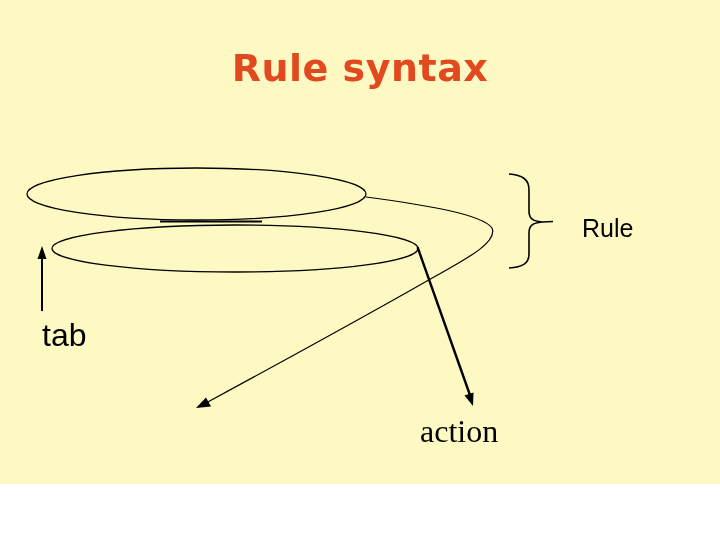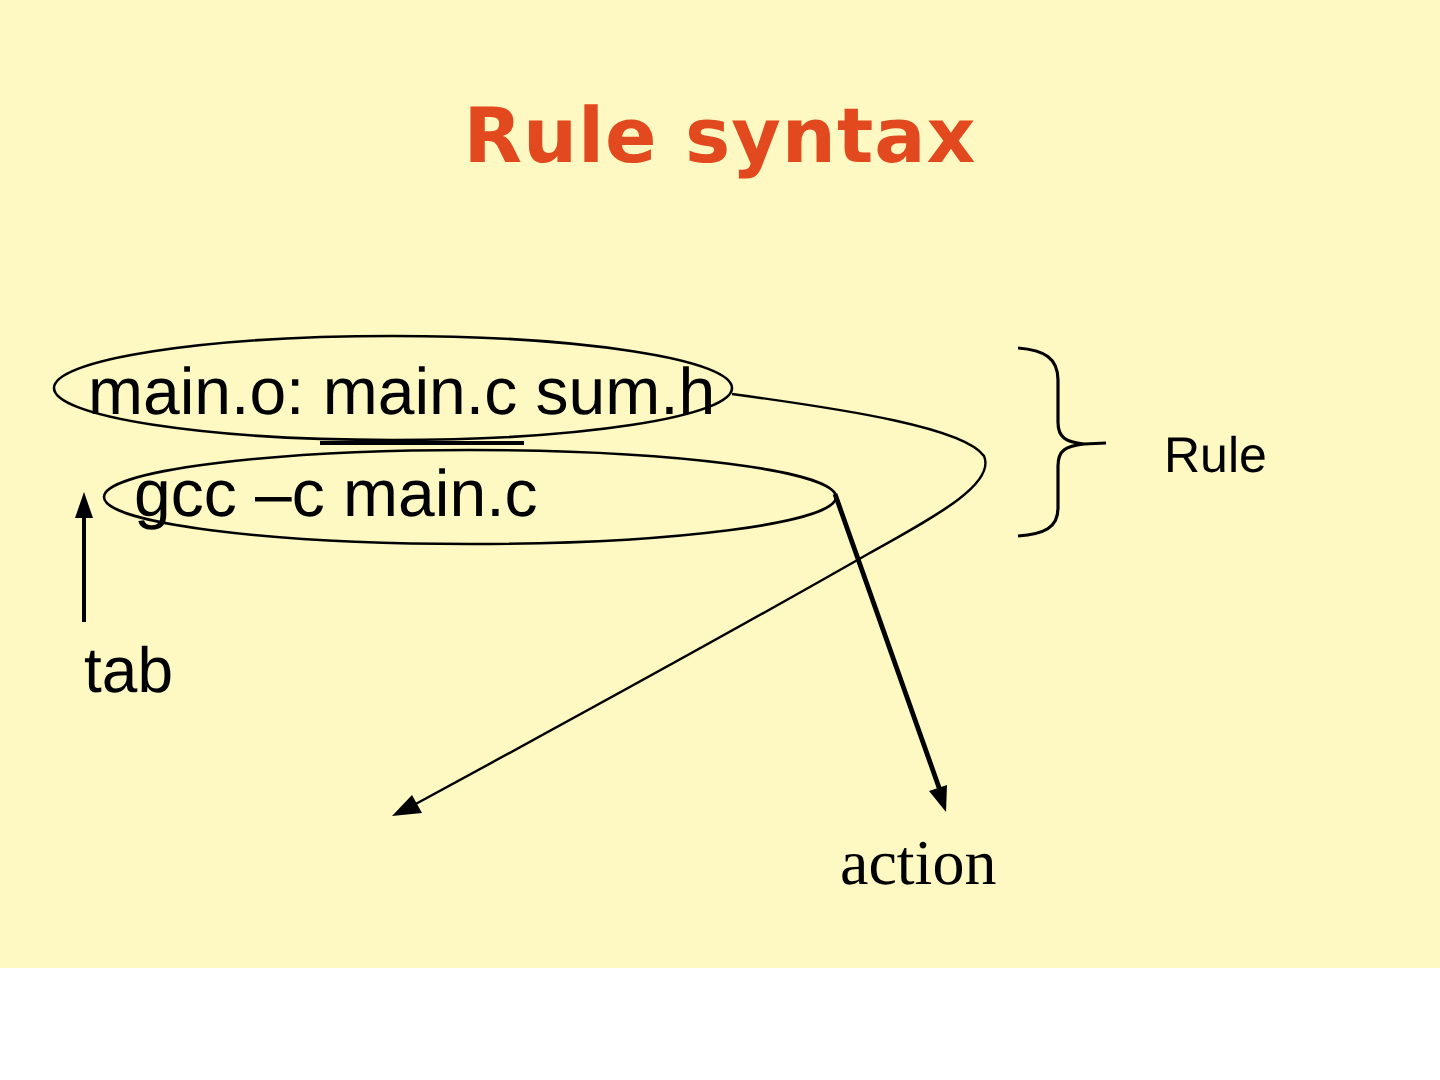--- a/index.html
+++ b/index.html
@@ -76,23 +76,21 @@
 
     <g>
       <path d="M 509 174 C 522 175 529 179 529 190
                L 529 211 C 529 219 533 221 542 222
                C 533 223 529 225 529 233
                L 529 254 C 529 264 522 267 509 268" fill="none" stroke="#000000" stroke-width="1.6"></path>
       <line x1="542" y1="222" x2="553" y2="221.5" stroke="#000000" stroke-width="1.6"></line>
     </g>
   </svg>
 
-  <div class="txt code-line1">main.o: main.c sum.h</div>
 
-  <div class="txt code-line2">gcc –c main.c</div>
 
   <div class="txt label-rule">Rule</div>
 
   <div class="txt label-tab">tab</div>
 
 
   <div class="txt label-action">action</div>
 
 </div>
 

